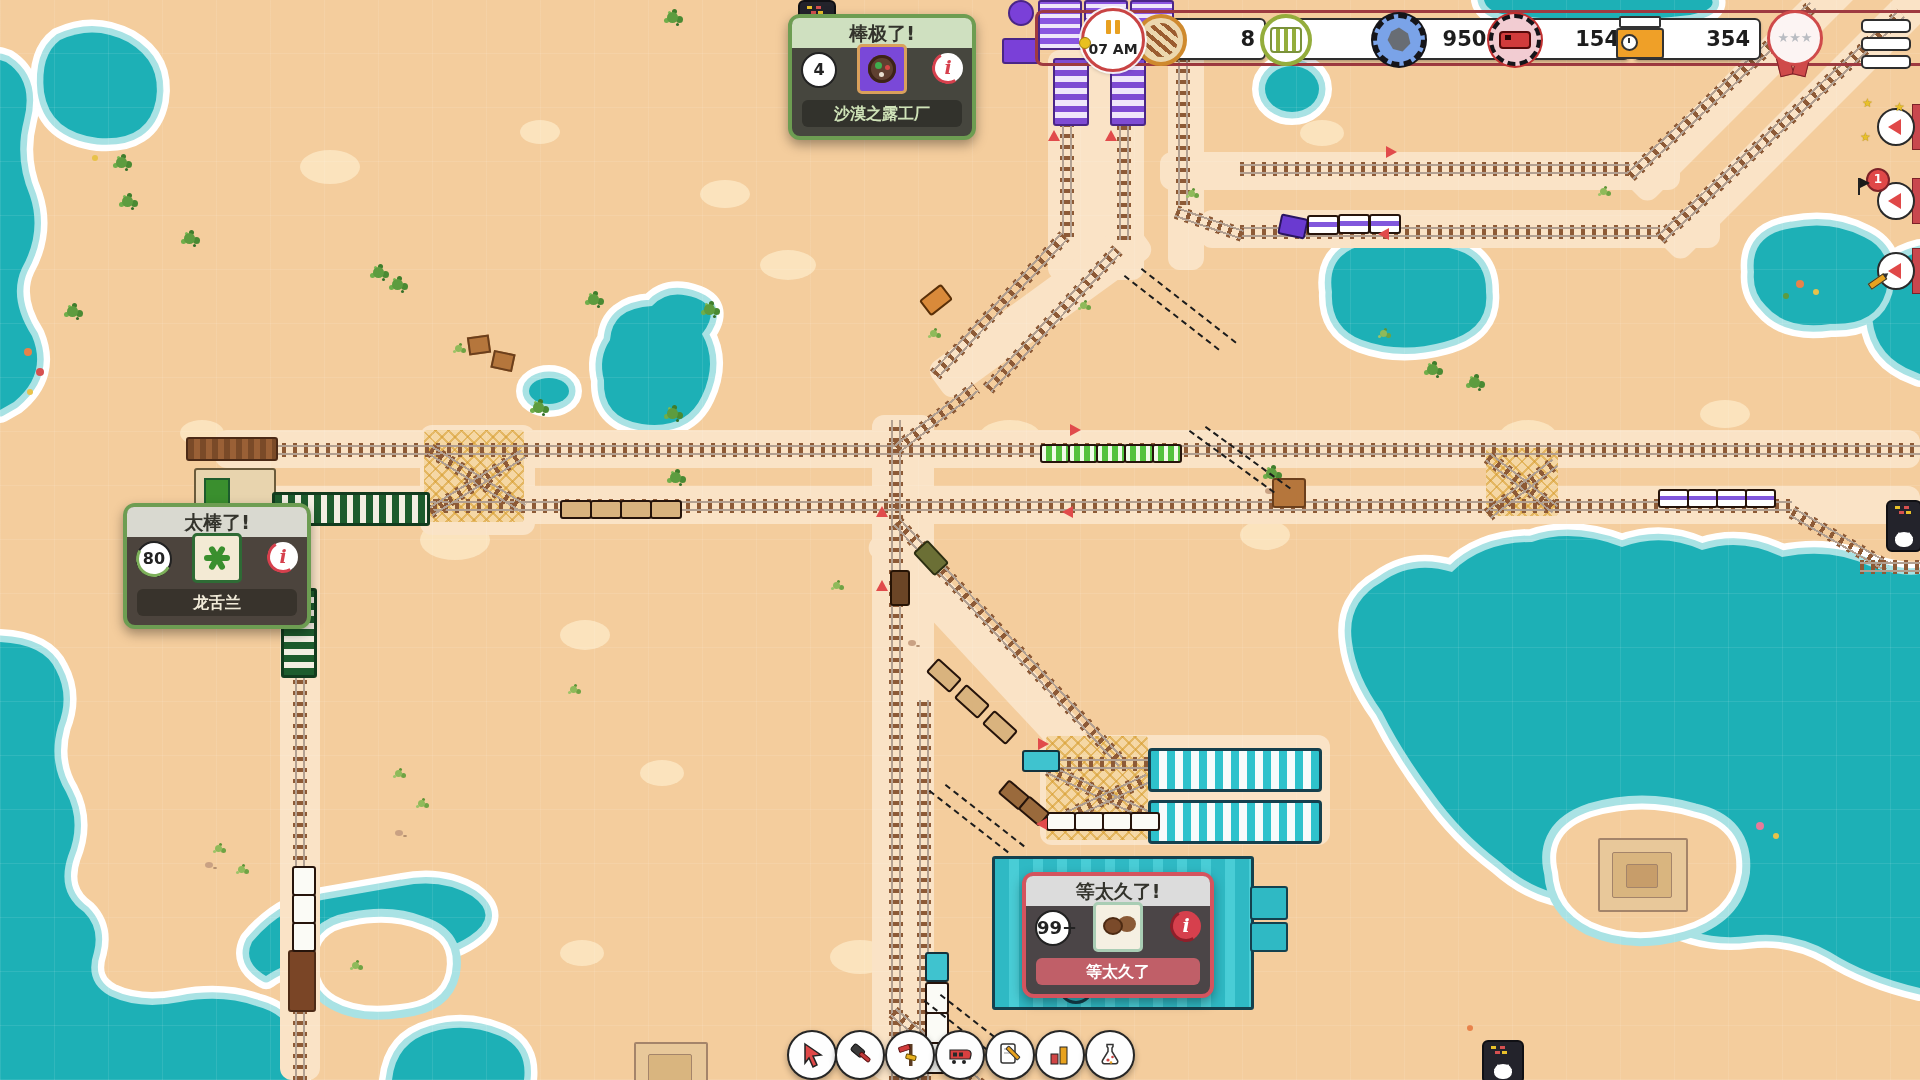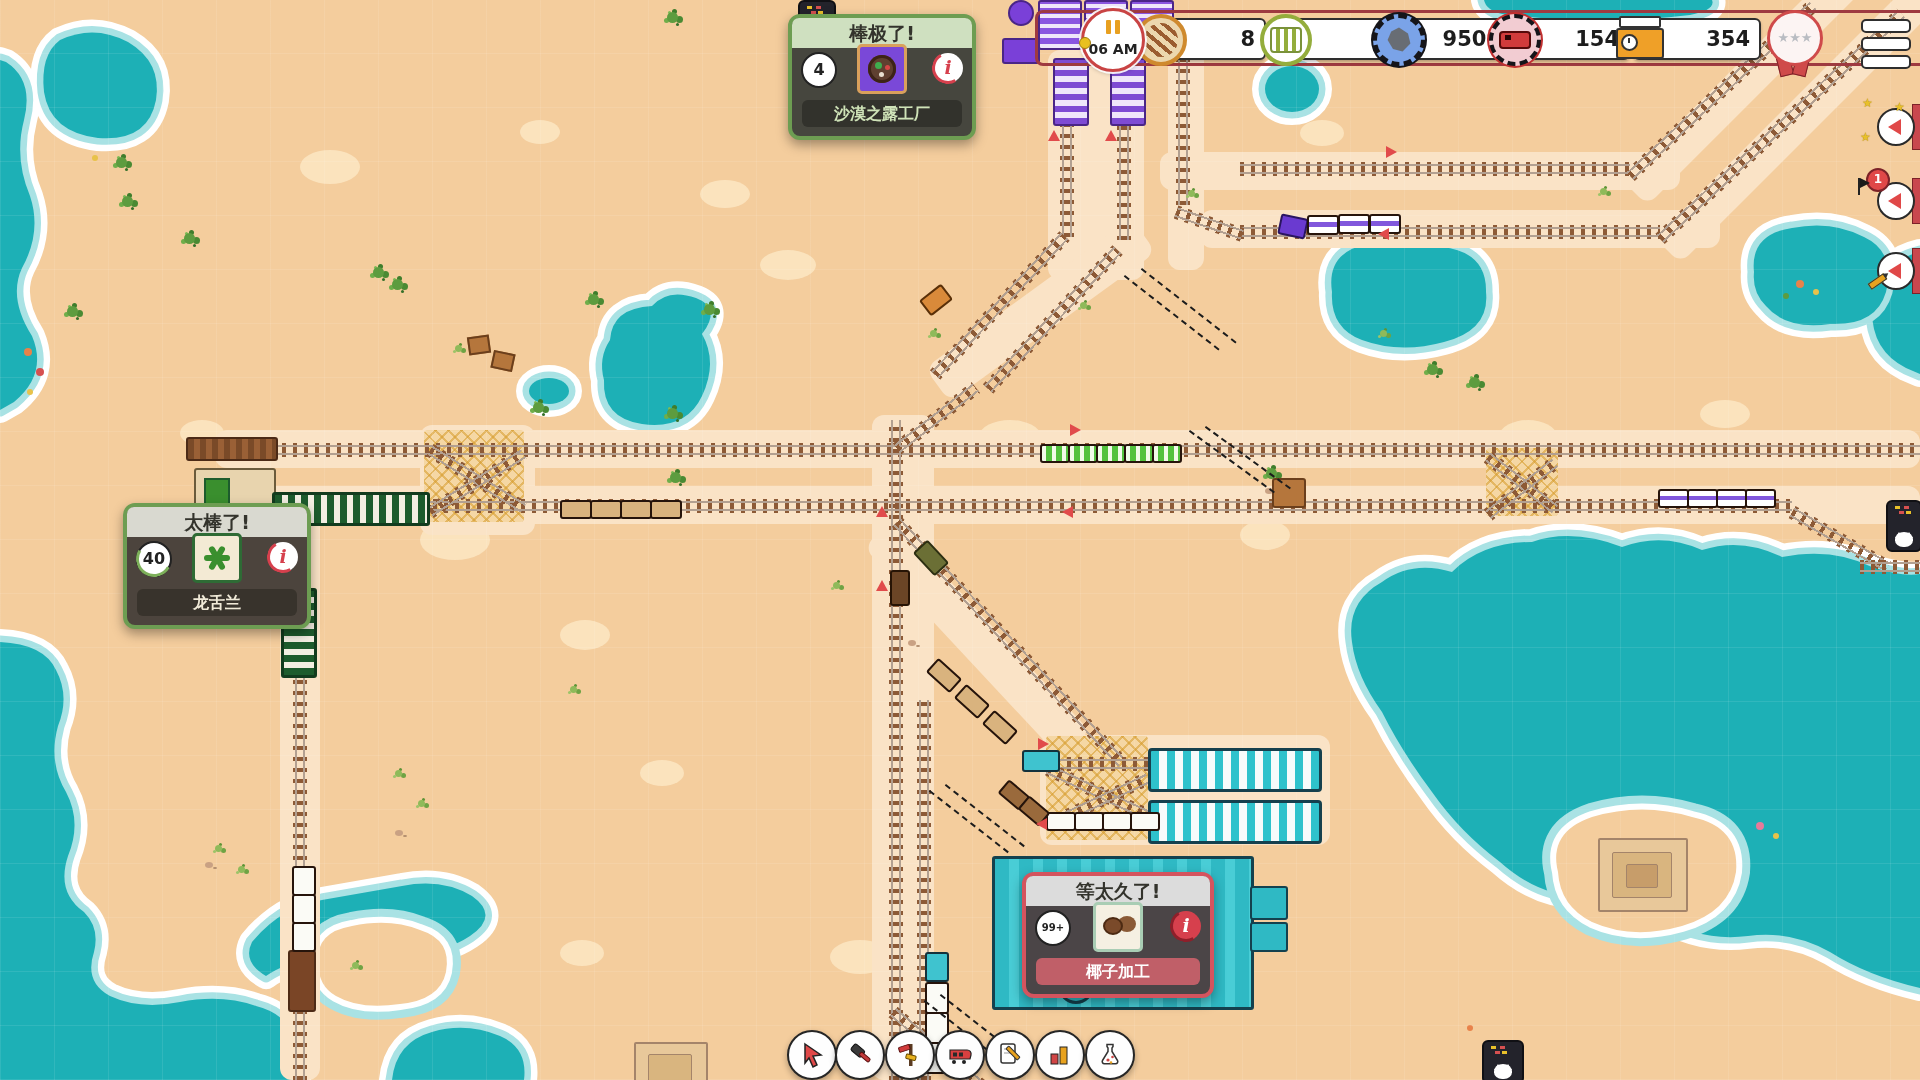--- a/index.html
+++ b/index.html
@@ -129,21 +129,21 @@
   .p2 .pp-icon{border-color:#2e6b35;background:#f3ead4;}
   .p2 .pp-count::after{content:"";position:absolute;inset:-2px;border:3px solid transparent;border-left-color:#7db05a;border-bottom-color:#7db05a;border-radius:50%;transform:rotate(-15deg);}
   .ag{position:absolute;left:50%;top:50%;width:26px;height:6px;background:#3a8f2e;border-radius:3px;}
   .ag.a1{transform:translate(-50%,-50%) rotate(0deg);}
   .ag.a2{transform:translate(-50%,-50%) rotate(60deg);}
   .ag.a3{transform:translate(-50%,-50%) rotate(120deg);}
   .p3{left:1022px;top:872px;width:184px;border-color:#d4545e;background:#4b4547;}
   .p3 .pp-head{background:#dcdcdc;}
   .p3 .pp-label{background:#c05f68;color:#fff;}
   .p3 .pp-icon{border-color:#a9cdb4;background:#f5f0e2;}
-  .p3 .pp-count{font-size:10px;}
+  .p3 .pp-count{font-size:18px;}
   .p3 .pp-info{background:#d6404d;color:#fff;}
   .p3 .pp-info::after{border-left-color:#8f1f2a;border-bottom-color:#8f1f2a;}
   .coco{position:absolute;left:7px;top:12px;width:16px;height:14px;border-radius:50%;background:#7a4a2a;border:2px solid #4c2a12;box-shadow:14px -2px 0 -1px #8a5a36;}
   
   .alert{position:absolute;right:0;width:60px;height:44px;z-index:25;}
   .abar{position:absolute;right:0;top:0;width:7px;height:44px;background:#c9474e;border:1px solid #7c2228;border-right:0;}
   .acirc{position:absolute;right:5px;top:4px;width:34px;height:34px;background:#fff;border:2px solid #2a2a2a;border-radius:50%;}
   .atri{position:absolute;left:9px;top:9px;width:0;height:0;border:8px solid transparent;border-right:13px solid #e04848;border-left:0;}
   .astar{position:absolute;color:#e8c02a;font-size:12px;text-shadow:0 0 1px #8a6a00;}
   .abadge{position:absolute;left:6px;top:-10px;width:20px;height:20px;background:#e04848;border:2px solid #7c2228;border-radius:50%;
@@ -429,21 +429,21 @@
       <span class="cm"></span>
       <span class="ch"></span>
     </div>
 
   <div id="topbar">
     <div id="clock">
       <span class="pb">
           <i></i>
           <i></i>
         </span>
-      <span class="tm">06 AM</span>
+      <span class="tm">07 AM</span>
       <span class="dot"></span>
     </div>
     <div class="resbox" style="left:115px;width:100px;">
       <span class="coin c1">
           <span class="ties"></span>
         </span>
       <span>8</span>
     </div>
     <div class="resbox" style="left:240px;width:106px;">
       <span class="coin c2">
@@ -493,41 +493,41 @@
           </span>
         </div>
       <div class="pp-info">i</div>
     </div>
     <div class="pp-label">沙漠之露工厂</div>
   </div>
 
   <div class="popup p2">
     <div class="pp-head">太棒了!</div>
     <div class="pp-body">
-      <div class="pp-count">40</div>
+      <div class="pp-count">80</div>
       <div class="pp-icon">
           <span class="ag a1"></span>
           <span class="ag a2"></span>
           <span class="ag a3"></span>
         </div>
       <div class="pp-info">i</div>
     </div>
     <div class="pp-label">龙舌兰</div>
   </div>
 
   <div class="popup p3">
     <div class="pp-head">等太久了!</div>
     <div class="pp-body">
       <div class="pp-count">99+</div>
       <div class="pp-icon">
           <span class="coco"></span>
         </div>
       <div class="pp-info">i</div>
     </div>
-    <div class="pp-label">椰子加工</div>
+    <div class="pp-label">等太久了</div>
   </div>
 
   <div class="alert" style="top:104px;">
     <span class="abar"></span>
     <span class="acirc">
         <span class="atri"></span>
       </span>
     <span class="astar" style="left:2px;top:-8px;">★</span>
     <span class="astar" style="left:34px;top:-4px;">★</span>
     <span class="astar" style="left:0;top:26px;">★</span>

